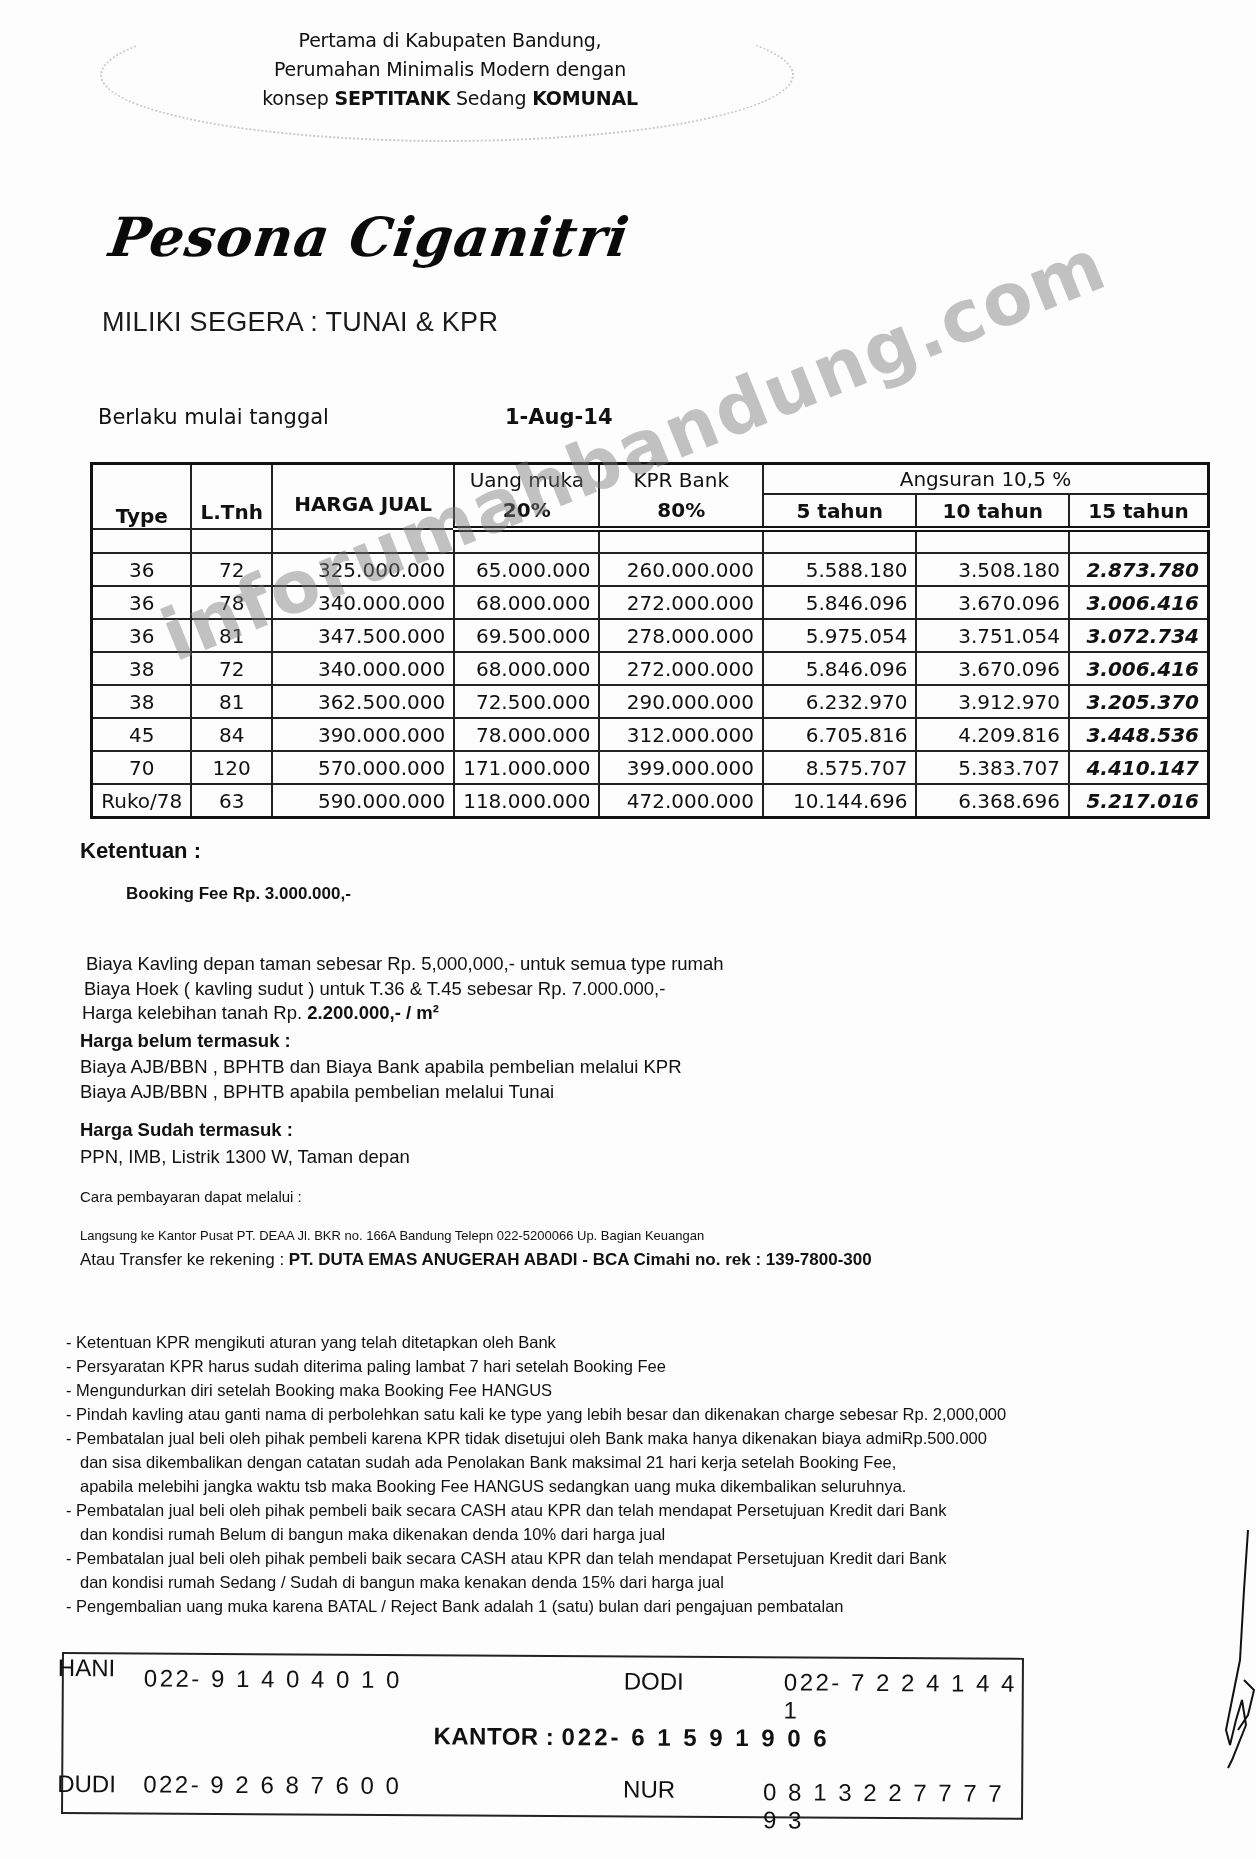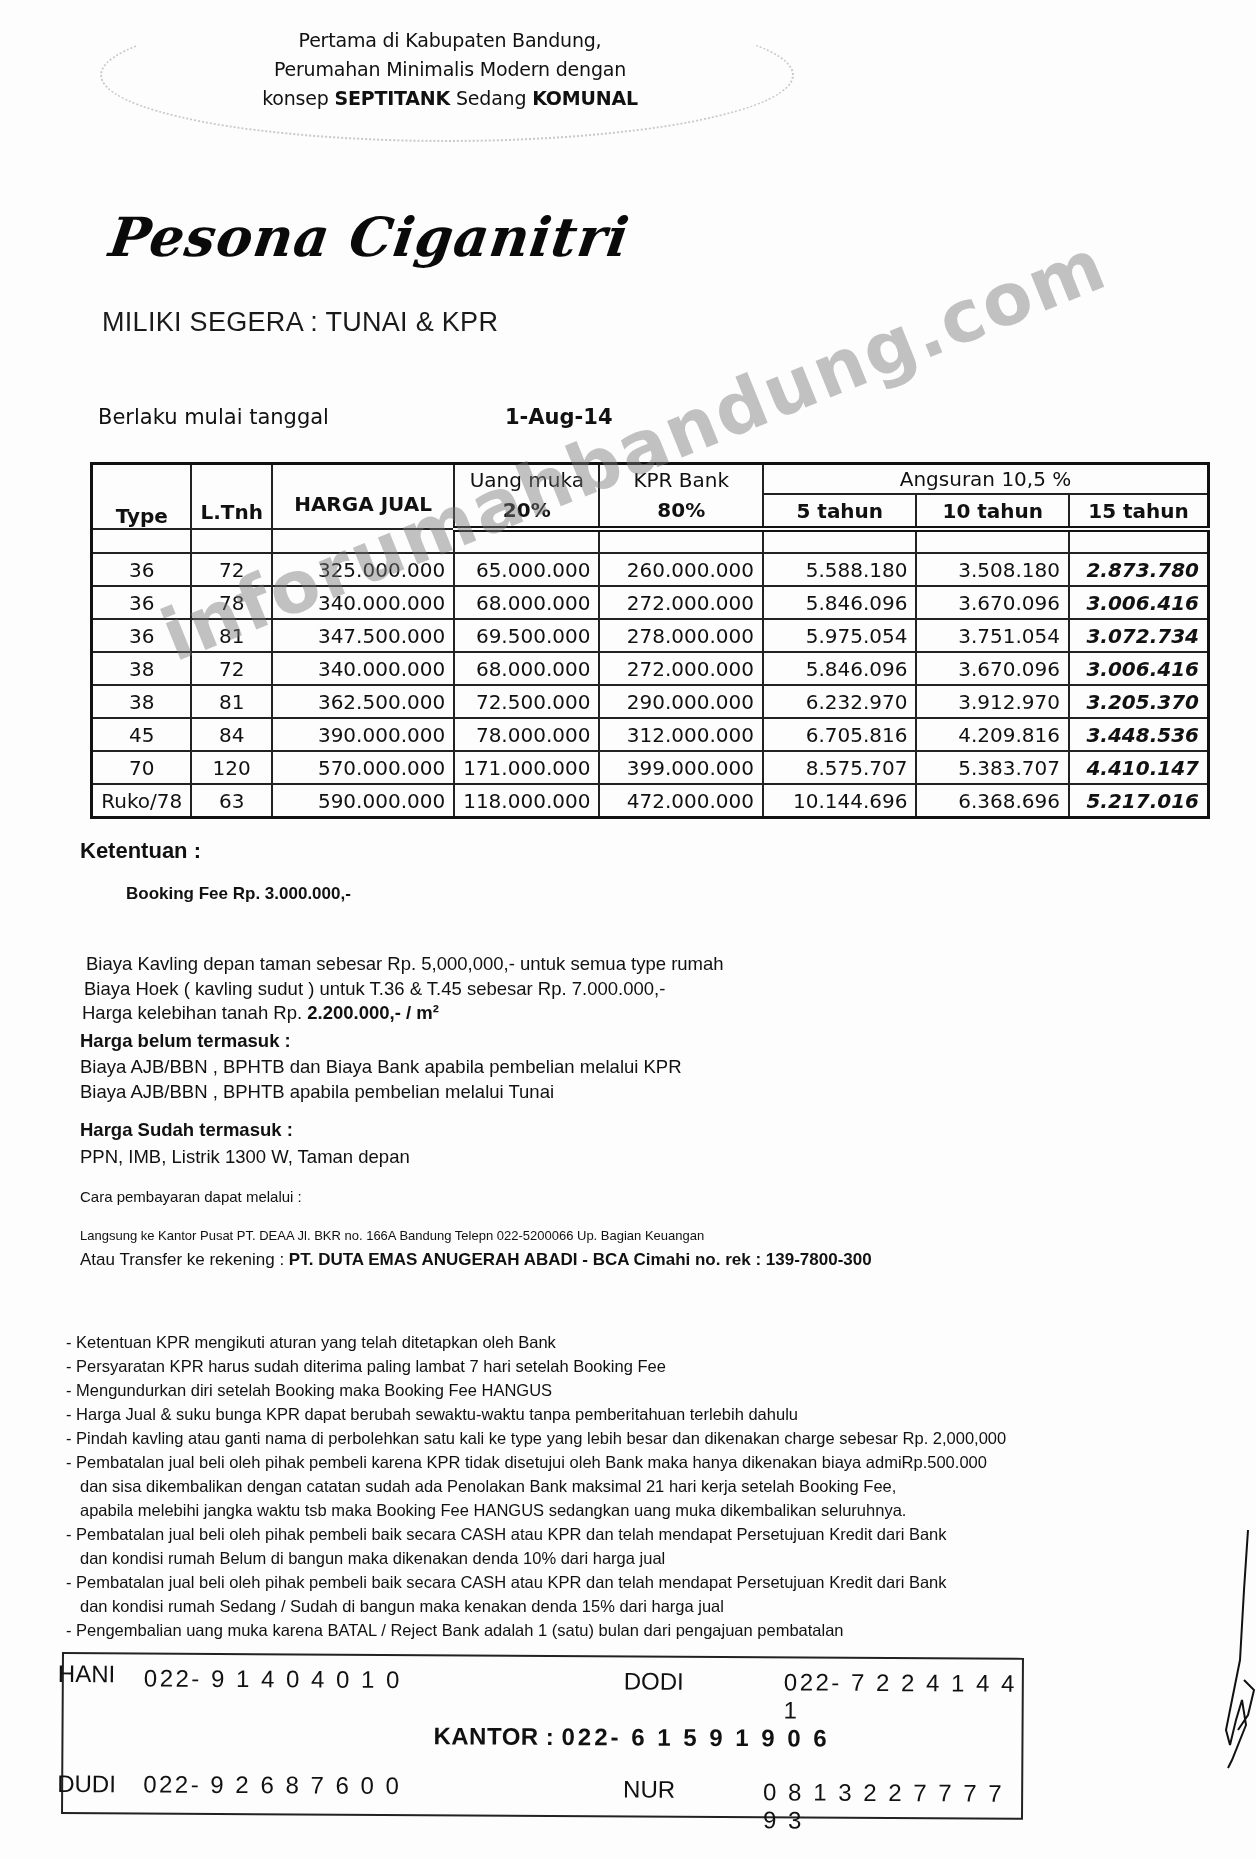--- a/index.html
+++ b/index.html
@@ -238,34 +238,33 @@
 <div class="terms" style="top:1188px;font-size:15px">Cara pembayaran dapat melalui :</div>
 <div class="terms" style="top:1228px;font-size:13px">Langsung ke Kantor Pusat PT. DEAA  Jl. BKR no. 166A Bandung Telepn 022-5200066  Up. Bagian Keuangan</div>
 <div class="terms" style="top:1250px;font-size:17px">
   <span>Atau Transfer ke rekening : </span><span class="bold">PT. DUTA EMAS ANUGERAH ABADI - BCA Cimahi no. rek : 139-7800-300</span>
 </div>
 
 <div id="notes" class="abs">
     <div class="note">- Ketentuan KPR mengikuti aturan yang telah ditetapkan oleh Bank</div>
     <div class="note">- Persyaratan KPR harus sudah diterima paling lambat 7 hari setelah Booking Fee</div>
     <div class="note">- Mengundurkan diri setelah Booking maka Booking Fee HANGUS</div>
-    <div class="note">- Harga Jual &amp; suku bunga KPR dapat berubah sewaktu-waktu tanpa pemberitahuan terlebih dahulu</div>
     <div class="note">- Pindah kavling atau ganti nama di perbolehkan satu kali ke type yang lebih besar dan dikenakan charge sebesar Rp. 2,000,000</div>
     <div class="note">- Pembatalan jual beli oleh pihak pembeli karena KPR tidak disetujui oleh Bank maka hanya dikenakan biaya admiRp.500.000</div>
     <div class="note indent">dan sisa dikembalikan dengan catatan sudah ada  Penolakan Bank maksimal 21 hari kerja setelah Booking Fee,</div>
     <div class="note indent">apabila melebihi jangka waktu tsb maka Booking Fee HANGUS sedangkan uang muka dikembalikan seluruhnya.</div>
     <div class="note">- Pembatalan jual beli oleh pihak pembeli baik secara CASH atau KPR dan telah mendapat Persetujuan Kredit dari Bank</div>
     <div class="note indent">dan kondisi rumah Belum di bangun maka  dikenakan denda 10% dari harga jual</div>
     <div class="note">- Pembatalan jual beli oleh pihak pembeli baik secara CASH atau KPR dan telah mendapat Persetujuan Kredit dari Bank</div>
     <div class="note indent">dan kondisi rumah Sedang / Sudah di bangun maka  kenakan denda 15% dari harga jual</div>
     <div class="note">- Pengembalian uang muka karena BATAL / Reject Bank adalah 1 (satu) bulan dari pengajuan pembatalan</div>
   </div>
 
 <div id="contact-box" class="abs">
-  <div class="c-name" style="left:-6px;top:6px">HANI</div>
+  <div class="c-name" style="left:-6px;top:0">HANI</div>
   <div class="c-phone" style="left:80px;top:10px">022- 9 1 4 0 4 0 1 0</div>
   <div class="c-name" style="left:560px;top:10px">DODI</div>
   <div class="c-phone" style="left:720px;top:10px">022- 7 2 2 4 1 4 4  1</div>
 
   <div id="kantor">
     <span>KANTOR : </span><span class="num">022- 6 1 5 9 1 9 0 6</span>
   </div>
 
   <div class="c-name" style="left:-6px;top:116px">DUDI</div>
   <div class="c-phone" style="left:80px;top:116px">022- 9 2 6 8 7 6 0 0</div>

